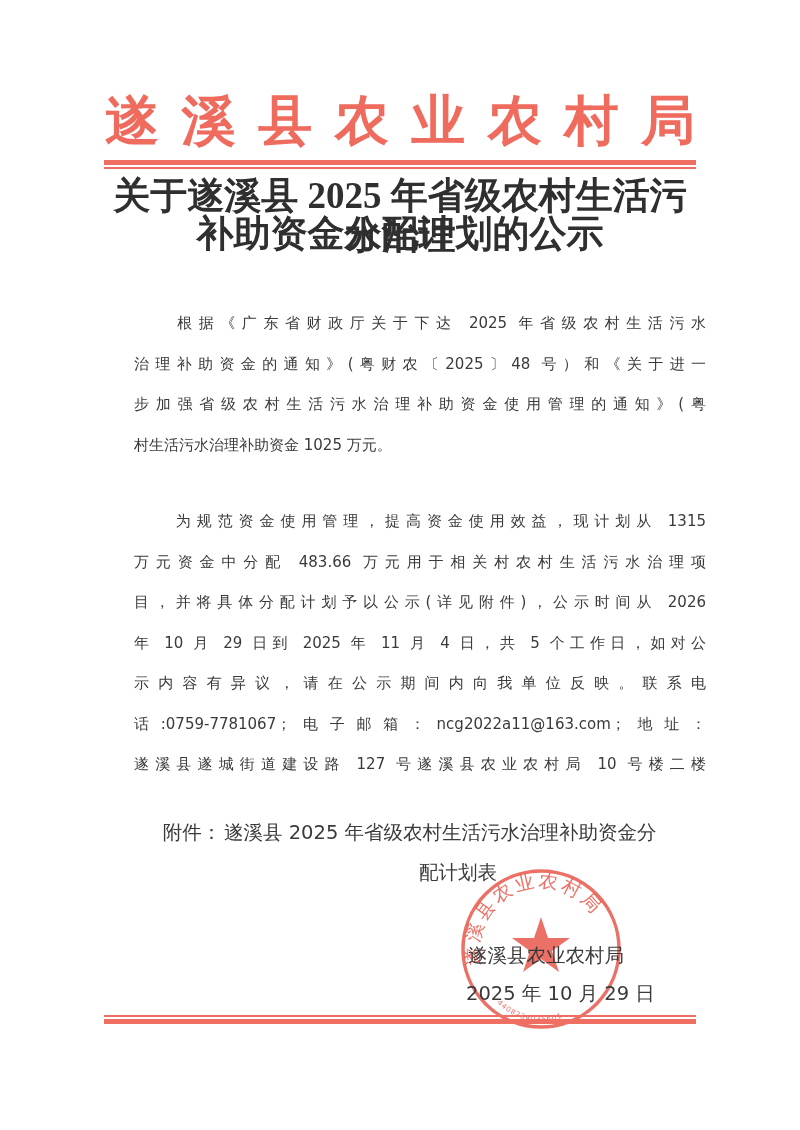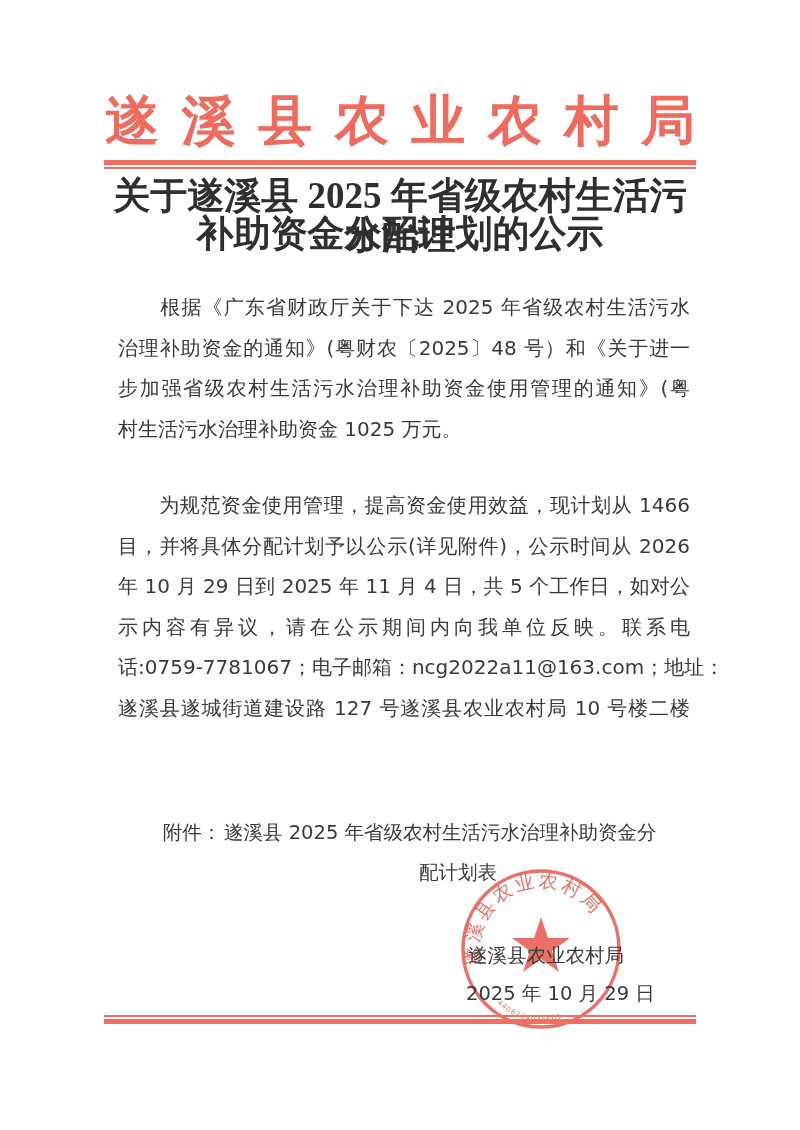--- a/index.html
+++ b/index.html
@@ -20,22 +20,22 @@
   .rule-bot-thick { top: 1019px; height: 5px; }
 
   .title { position: absolute; left: 104px; width: 592px; text-align: center;
            font-size: 37px; font-weight: bold; color: #2f2f2f; line-height: 40px;
            font-family: Liberation Serif, serif; }
   .title-1 { top: 176px; }
   .title-2 { top: 214px; }
 
   .body-text { position: absolute; left: 118px; width: 572px;
                font-family: "DejaVu Sans", "Liberation Sans", sans-serif;
-               font-size: 20px; color: #3a3a3a; line-height: 40.5px;
-               text-align: justify; text-align-last: left; margin: 0; }
+               font-size: 15px; color: #3a3a3a; line-height: 40.5px;
+               text-align: justify; text-align-last: left; margin: 16px; }
   .line { display: block; white-space: nowrap; text-align: justify; text-align-last: justify; height: 40.5px; }
   .line.last { text-align-last: left; }
   .para1 { top: 287px; }
   .para2 { top: 485px; }
 
   .attach { position: absolute; left: 160px; top: 813px; width: 532px;
             font-family: "DejaVu Sans", "Liberation Sans", sans-serif;
             font-size: 19.5px; color: #3a3a3a; line-height: 40px; text-align: center; }
   .attach .row { display: flex; white-space: nowrap; }
   .attach .lbl { width: 64px; }
@@ -71,21 +71,22 @@
   <div class="title title-2">补助资金分配计划的公示</div>
 
   <div class="body-text para1">
     <span class="line">　　根据《广东省财政厅关于下达 2025 年省级农村生活污水</span>
     <span class="line">治理补助资金的通知》(粤财农〔2025〕48 号）和《关于进一</span>
     <span class="line">步加强省级农村生活污水治理补助资金使用管理的通知》(粤</span>
     <span class="line last">村生活污水治理补助资金 1025 万元。</span>
   </div>
 
   <div class="body-text para2">
-    <span class="line">　　为规范资金使用管理，提高资金使用效益，现计划从 1466</span>
+    <span class="line">　　为规范资金使用管理，提高资金使用效益，现计划从 1315</span>
+    <span class="line">万元资金中分配 483.66 万元用于相关村农村生活污水治理项</span>
     <span class="line">目，并将具体分配计划予以公示(详见附件)，公示时间从 2026</span>
     <span class="line">年 10 月 29 日到 2025 年 11 月 4 日，共 5 个工作日，如对公</span>
     <span class="line">示内容有异议，请在公示期间内向我单位反映。联系电</span>
     <span class="line">话:0759-7781067；电子邮箱：ncg2022a11@163.com；地址：</span>
     <span class="line">遂溪县遂城街道建设路 127 号遂溪县农业农村局 10 号楼二楼</span>
   </div>
 
   <div class="attach">
     <div class="row">
       <span class="lbl">附件：</span>

